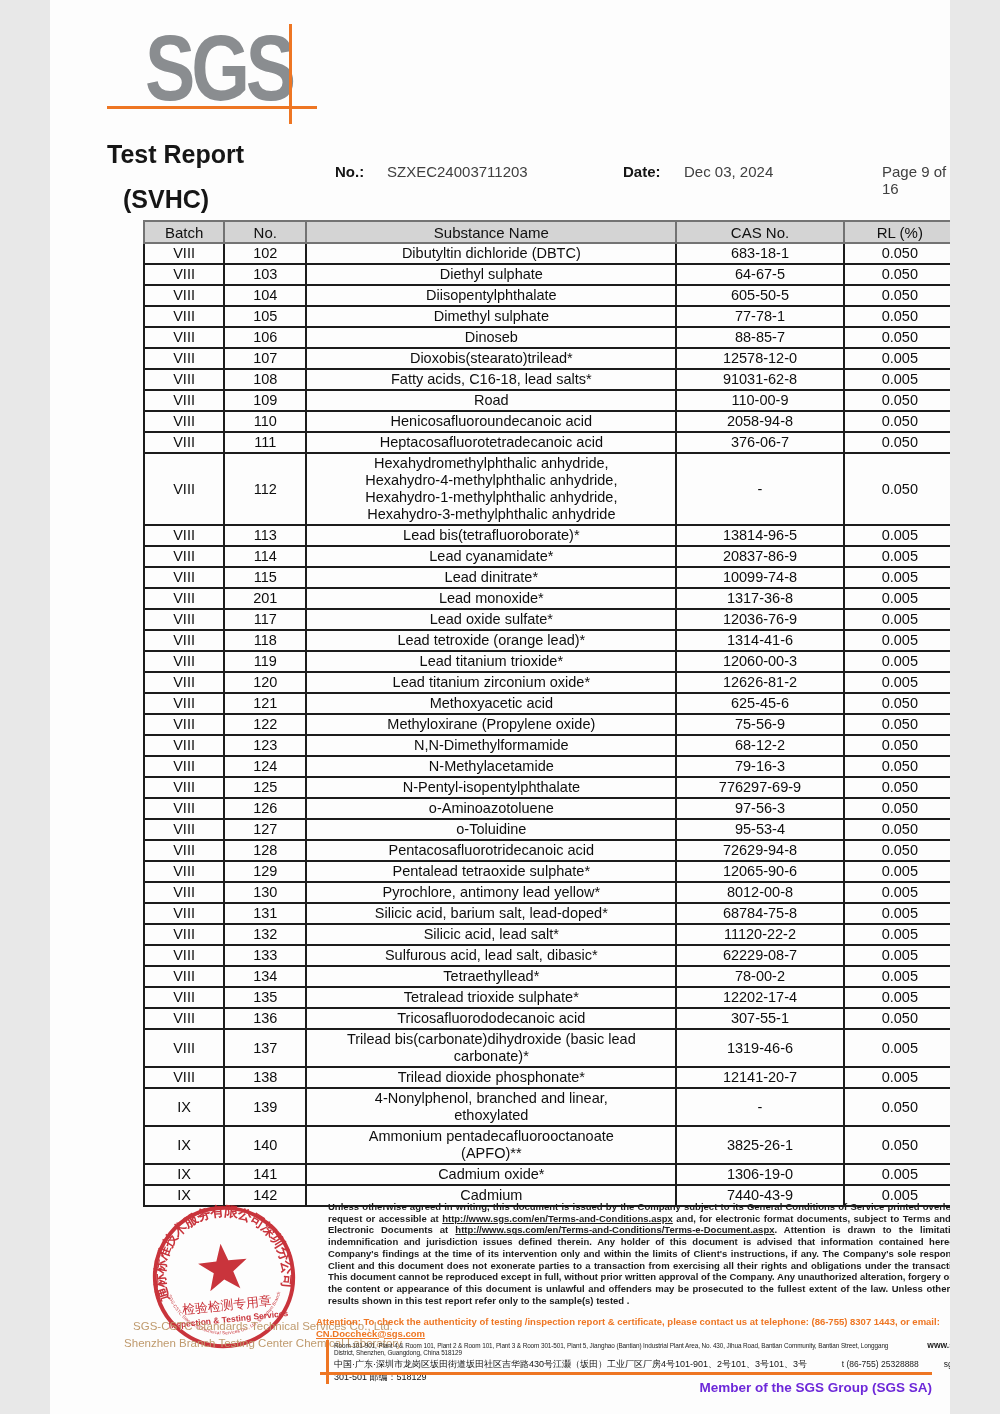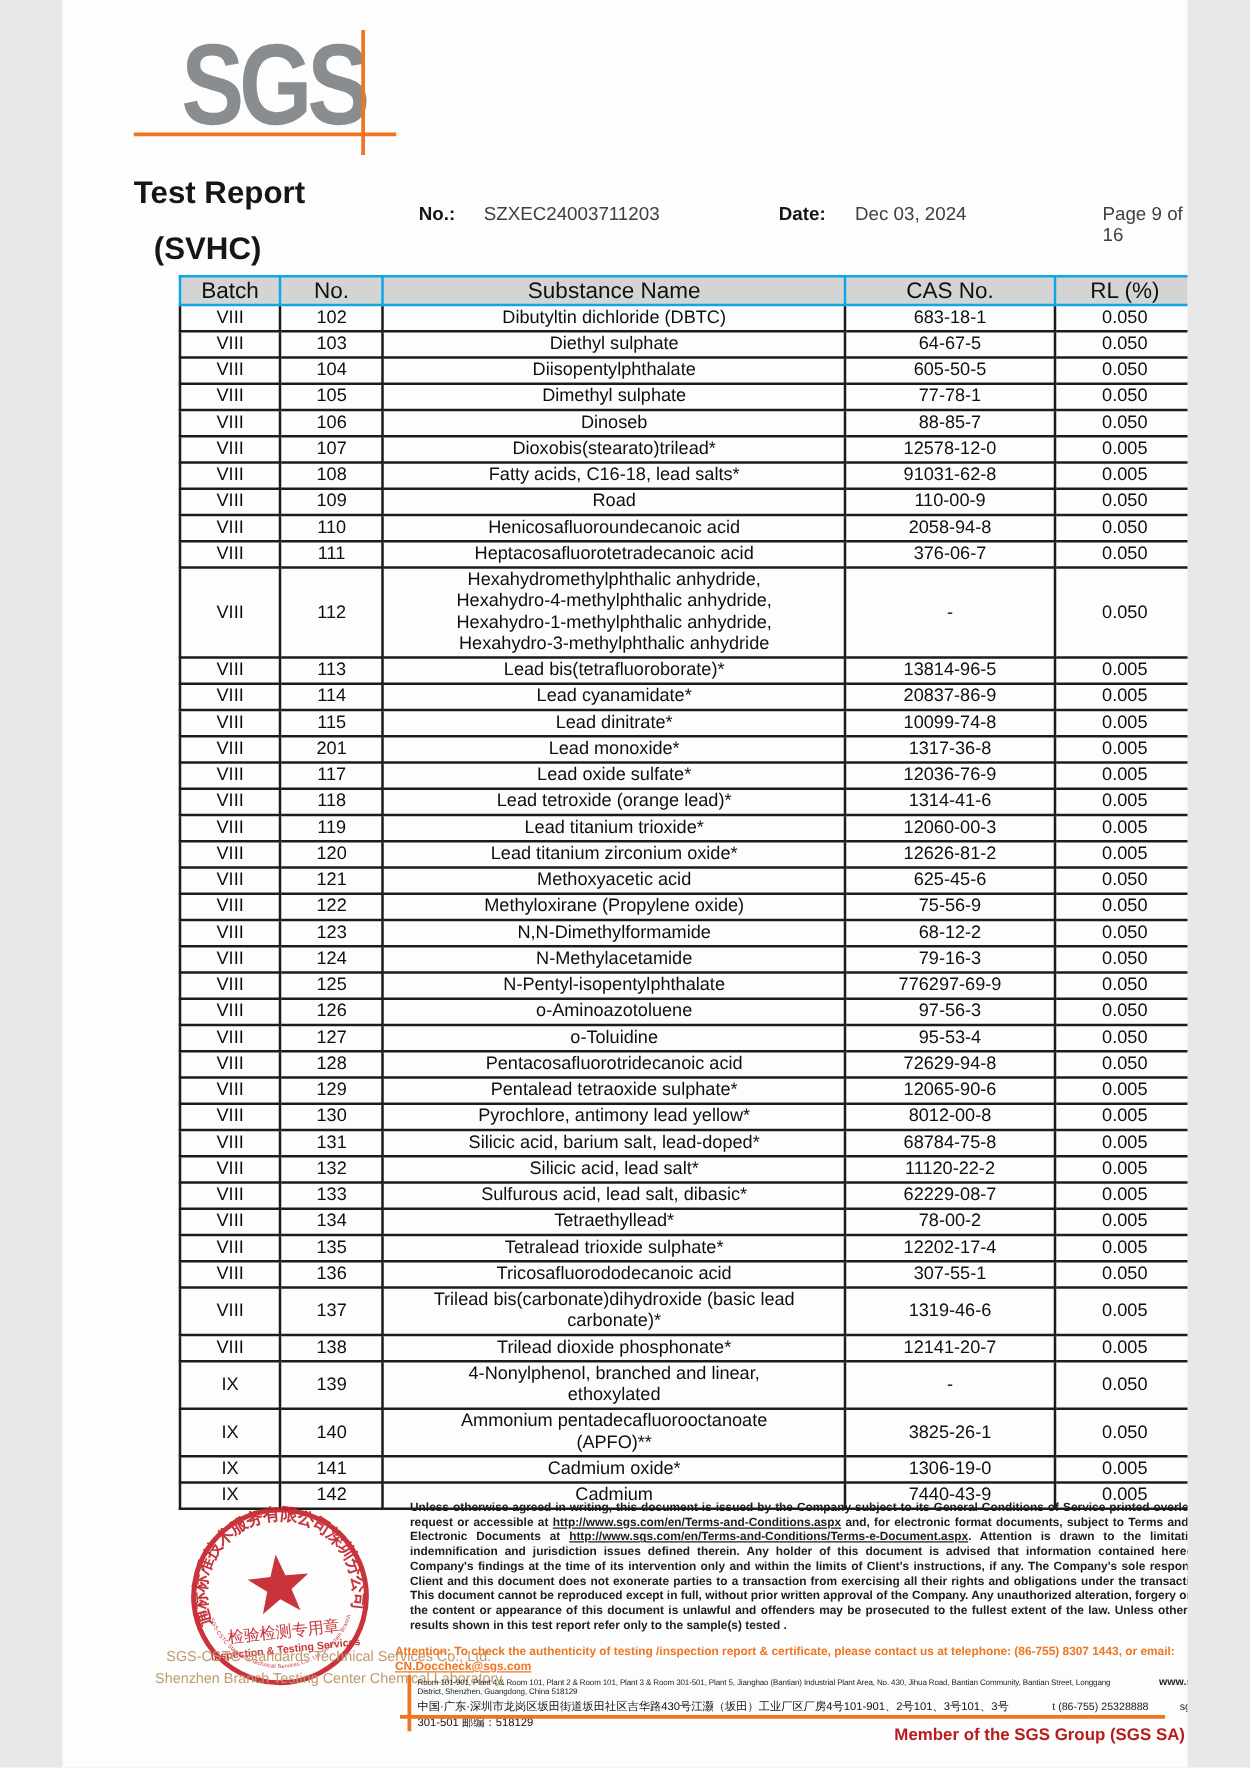--- a/index.html
+++ b/index.html
@@ -26,22 +26,22 @@
   .no-label   { left:285px; } .no-value  { left:337px; }
   .date-label { left:573px; } .date-value{ left:634px; }
   .page-value { left:832px; }
 
   
   table.svhc {
     position:absolute; left:93px; top:220px; width:814px;
     border-collapse:collapse; table-layout:fixed;
   }
   table.svhc th {
-    background:#d4d4d4; font-weight:normal; font-size:18px;
-    border:2px solid #0ea5e9; height:22px; padding:0 2px;
+    background:#d4d4d4; font-weight:normal; font-size:15px;
+    border:2px solid #737373; height:22px; padding:0 2px;
   }
   table.svhc td {
     border:2px solid #1c1c1c; font-size:14.5px; text-align:center;
     padding:1px 4px; height:18px; line-height:17px; color:#0e0e0e;
   }
   table.svhc td.name-cell { white-space:pre-line; }
 
   
   .legal {
     position:absolute; left:278px; top:1201px; width:692px;
@@ -61,21 +61,21 @@
   .address-inner {
     border-left:3px solid var(--brand-orange,#ee7623); padding-left:5px;
   }
   .addr-row { display:flex; align-items:baseline;gap:13px; }
   .addr-en { flex:1; font-size:6.4px; color:#222; letter-spacing:-0.1px; }
   .addr-web { margin-left:6px; font-size:8.5px; font-weight:bold; color:#222; }
   .addr-cn { flex:1; font-size:9px; color:#111; margin-top:2px; }
   .addr-phone { font-size:8.5px; color:#222; margin:0 12px 0 8px; }
   .addr-email { font-size:8.5px; color:#222; }
   .footer-orange-line { position:absolute; left:270px; top:1372px; width:612px; height:3px; background:var(--brand-orange,#ee7623); }
-  .member { position:absolute; left:576px; top:1380px; width:322px; text-align:right; font-size:13.5px; font-weight:bold; color:#b91c1c; }
+  .member { position:absolute; left:560px; top:1380px; width:322px; text-align:right; font-size:13.5px; font-weight:bold; color:#6d28d9; }
 
   
   .company-watermark {
     position:absolute; left:72px; top:1318px; width:282px; text-align:center;
     color:#bf9a6d; font-size:11.5px; line-height:17px;
   }
   .stamp { position:absolute; left:93px; top:1200px; width:162px; height:158px; opacity:0.92; }
 </style>
 </head>
 <body>

